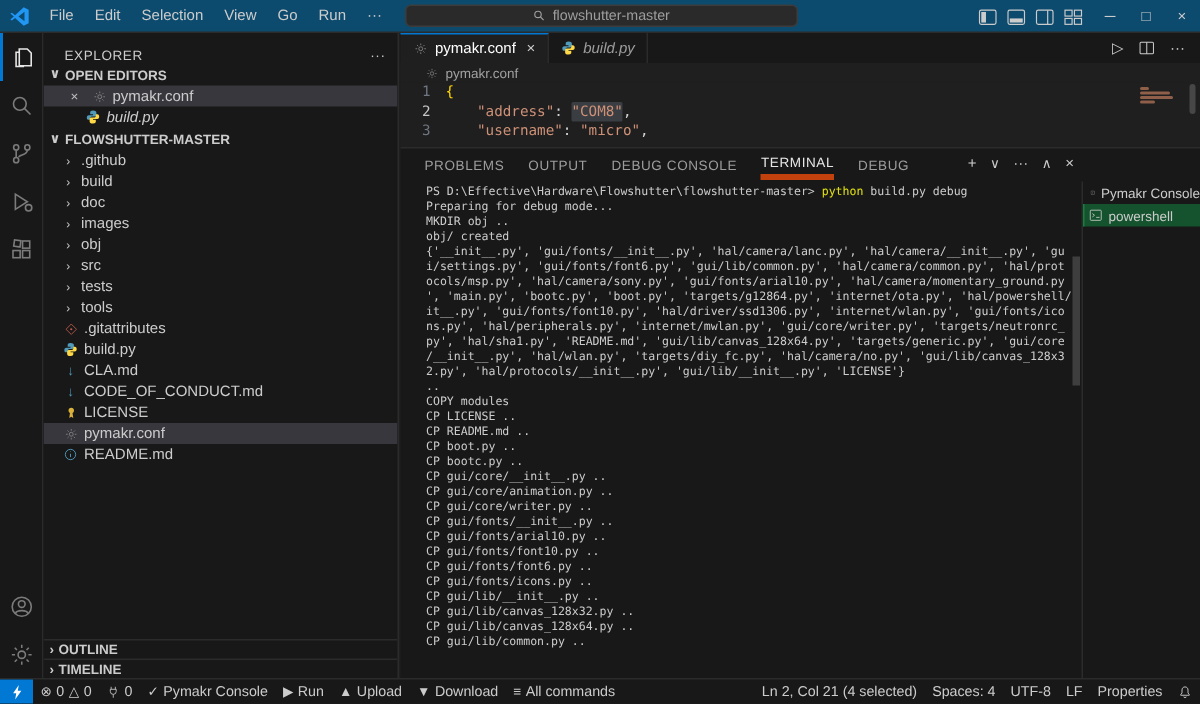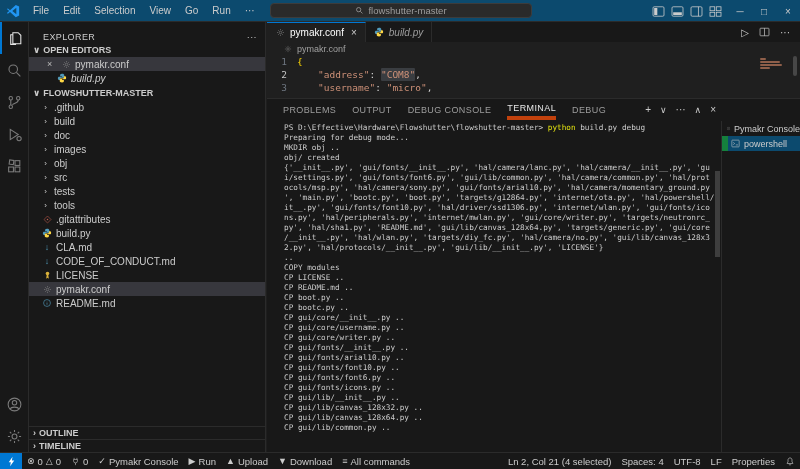--- a/index.html
+++ b/index.html
@@ -66,21 +66,21 @@
   #paneltabs{height:21px;display:flex;align-items:center;gap:16px;padding-left:16px;font-size:9px;letter-spacing:.4px;color:#9d9d9d}
   .ptab{height:21px;display:flex;align-items:center}
   .ptab.active{color:#e7e7e7;border-bottom:4px solid #c2410c}
   .panel-actions{position:absolute;right:84px;top:0;height:21px;display:flex;align-items:center;gap:9px;color:#ccc;font-size:10px}
   #terminal{position:absolute;left:0;right:79px;top:22px;bottom:0;overflow:hidden;padding:2px 0 0 17px;font-family:"DejaVu Sans Mono","Liberation Mono",monospace;font-size:7.7px;line-height:10px;color:#ccc}
   #terminal .tline{white-space:pre}
   .cmd{color:#e2e210}
   #termscroll{position:absolute;right:80px;top:72px;width:5px;height:86px;background:rgba(100,100,100,.5)}
   #termlist{position:absolute;right:0;top:22px;bottom:0;width:79px;border-left:1px solid #2b2b2b;font-size:9px}
   .term-item{height:15px;display:flex;align-items:center;gap:4px;padding-left:5px;color:#ccc;white-space:nowrap;overflow:hidden}
-  .term-item.sel{background:#0c4a6e;border-left:6px solid #15803d;padding-left:3px}
+  .term-item.sel{background:#14532d;border-left:1px solid #15803d;padding-left:3px}
 
   
   #statusbar{position:absolute;left:0;right:0;bottom:0;height:17px;background:#181818;border-top:1px solid #2b2b2b;display:flex;align-items:center;font-size:9.5px;color:#ccc}
   .sb-item{display:flex;align-items:center;gap:3px;padding:0 5px;height:17px}
   .sb-badge{background:#0078d4;color:#fff;width:22px;justify-content:center;padding:0}
   #statusbar .grow{flex:1}
   .glyph{font-size:9px}
 </style>
 </head>
 <body>
@@ -412,21 +412,21 @@
         <div class="tline">py', 'hal/sha1.py', 'README.md', 'gui/lib/canvas_128x64.py', 'targets/generic.py', 'gui/core</div>
         <div class="tline">/__init__.py', 'hal/wlan.py', 'targets/diy_fc.py', 'hal/camera/no.py', 'gui/lib/canvas_128x3</div>
         <div class="tline">2.py', 'hal/protocols/__init__.py', 'gui/lib/__init__.py', 'LICENSE'}</div>
         <div class="tline">..</div>
         <div class="tline">COPY modules</div>
         <div class="tline">CP LICENSE ..</div>
         <div class="tline">CP README.md ..</div>
         <div class="tline">CP boot.py ..</div>
         <div class="tline">CP bootc.py ..</div>
         <div class="tline">CP gui/core/__init__.py ..</div>
-        <div class="tline">CP gui/core/username.py ..</div>
+        <div class="tline">CP gui/core/animation.py ..</div>
         <div class="tline">CP gui/core/writer.py ..</div>
         <div class="tline">CP gui/fonts/__init__.py ..</div>
         <div class="tline">CP gui/fonts/arial10.py ..</div>
         <div class="tline">CP gui/fonts/font10.py ..</div>
         <div class="tline">CP gui/fonts/font6.py ..</div>
         <div class="tline">CP gui/fonts/icons.py ..</div>
         <div class="tline">CP gui/lib/__init__.py ..</div>
         <div class="tline">CP gui/lib/canvas_128x32.py ..</div>
         <div class="tline">CP gui/lib/canvas_128x64.py ..</div>
         <div class="tline">CP gui/lib/common.py ..</div>

